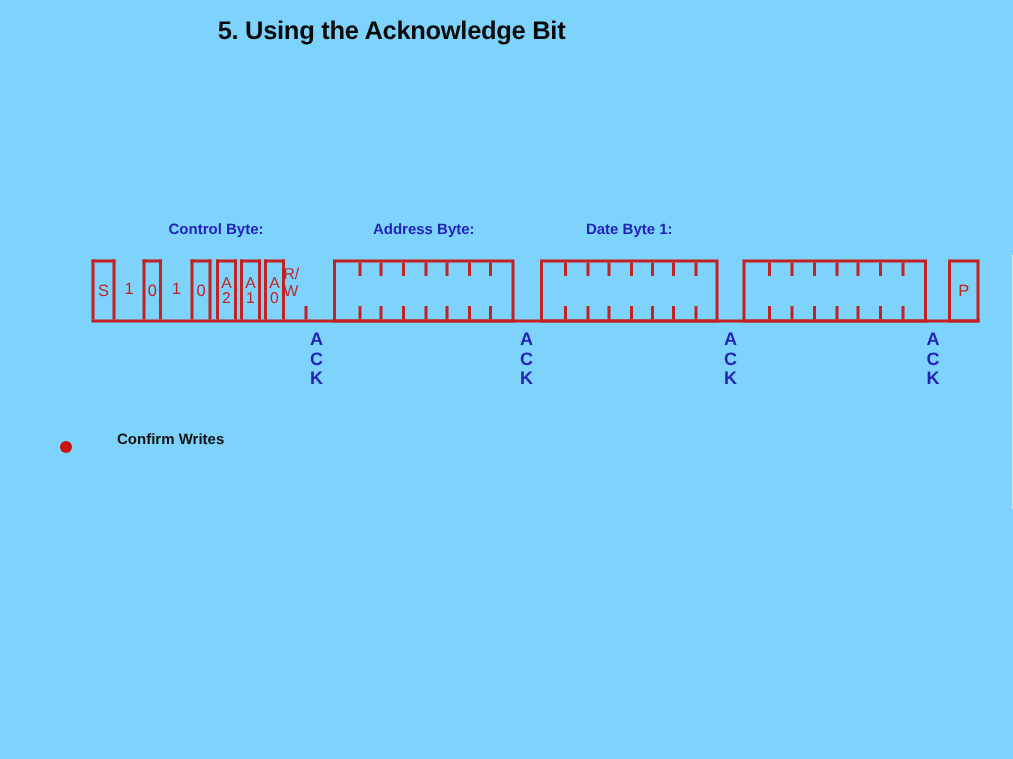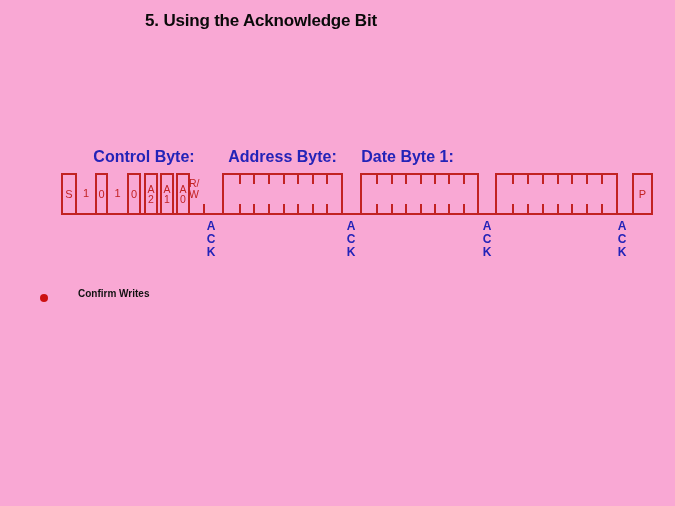--- a/index.html
+++ b/index.html
@@ -1,25 +1,25 @@
 <!DOCTYPE html>
 <html><head>
 <meta charset="utf-8">
 <style>
   html,body { margin:0; padding:0; background:#ffffff; }
   .slide {
-    position:relative; width:675px; height:506px; background:#f9a8d4;
+    position:relative; width:675px; height:506px; background:#7dd3fc;
     font-family:"Liberation Sans", sans-serif; overflow:hidden;
   }
   .title {
     position:absolute; top:11px; left:0; width:522px; text-align:center;
     font-size:17px; font-weight:bold; color:#0a0a0a; letter-spacing:-0.2px;
   }
   .byte-label {
-    position:absolute; top:148px; font-size:16px; font-weight:bold;
+    position:absolute; top:148px; font-size:10px; font-weight:bold;
     color:#2323b8; text-align:center; white-space:nowrap;
   }
   
   .cbox {
     position:absolute; top:173px; height:40px; box-sizing:border-box;
     border:2px solid #c22222; border-bottom:none;
     display:flex; align-items:center; justify-content:center;
     color:#c22222; font-size:11px; font-weight:normal;
   }
   .cbox.stack { flex-direction:column; font-size:10.5px; line-height:10px; }
@@ -66,21 +66,21 @@
 </style>
 </head>
 <body>
 
 <div class="slide">
 
   <div class="title">5. Using the Acknowledge Bit</div>
 
   <div class="byte-label" style="left:84px;  width:120px;">Control Byte:</div>
   <div class="byte-label" style="left:222px; width:121px;">Address Byte:</div>
-  <div class="byte-label" style="left:348px; width:119px;">Date Byte 1:</div>
+  <div class="byte-label" style="left:360px; width:119px;">Date Byte 1:</div>
 
   <div class="cbox" style="left:61px;  width:16px;">S</div>
   <div class="gapbit" style="left:77px;  width:18px;">1</div>
   <div class="cbox" style="left:95px;  width:13px;">0</div>
   <div class="gapbit" style="left:108px; width:19px;">1</div>
   <div class="cbox" style="left:127px; width:14px;">0</div>
 
   <div class="cbox stack" style="left:144px; width:14px;">
     <span>A</span>
     <span>2</span>

